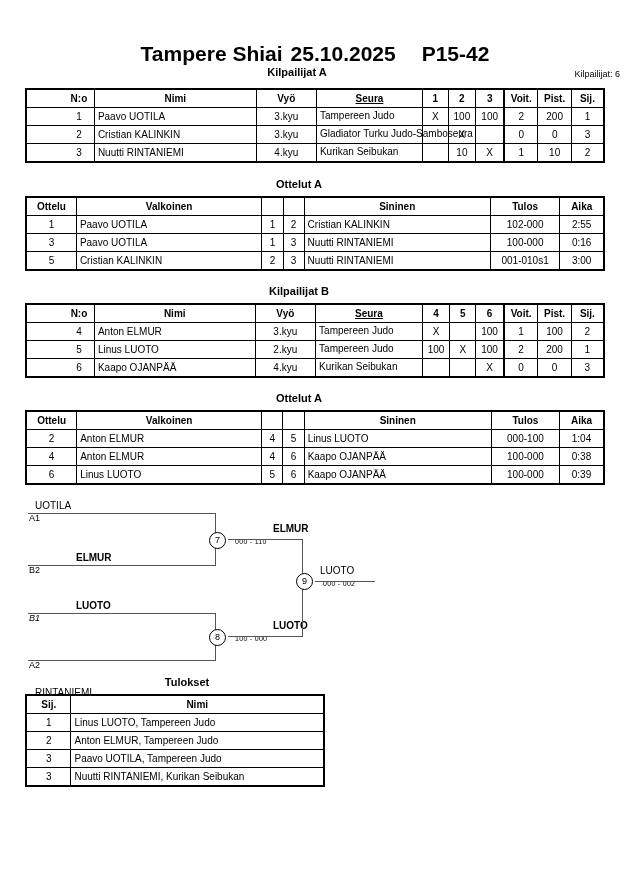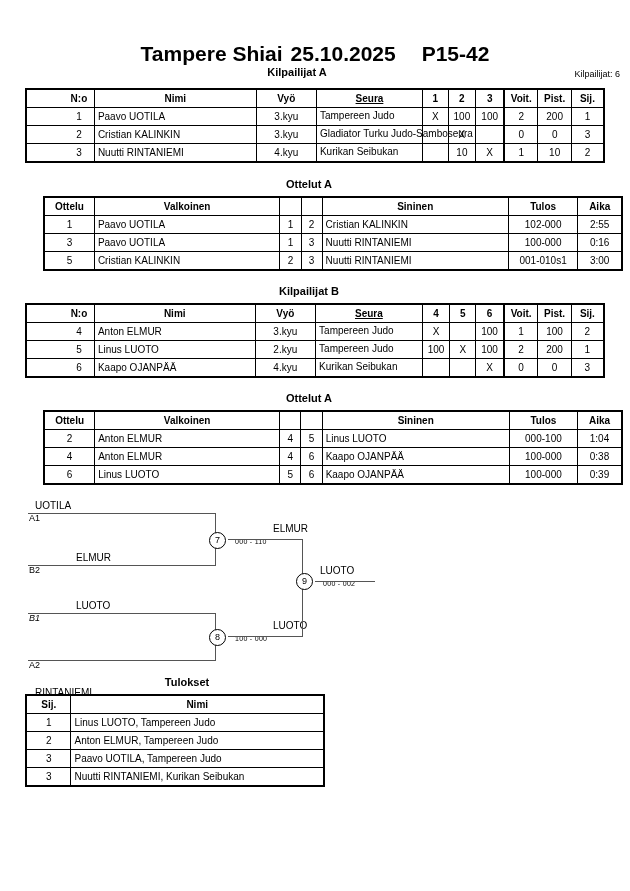--- a/index.html
+++ b/index.html
@@ -38,46 +38,46 @@
     padding:0 3px;
     height:17px;
     font-weight:normal;
     white-space:nowrap;
     overflow:visible;
   }
   .tbl th{font-weight:bold;text-align:center;font-size:10px;}
   .outer{border:2px solid #000;}
   .c{text-align:center;}
   .l{text-align:left;}
-  .b{font-weight:normal;padding-left:41px;}
+  .b{font-weight:bold;padding-left:41px;}
 
   
   .pool{width:580px;}
   .pool .w-no{width:26px;padding-left:40px;}
   .pool .w-name{width:175px;}
   .pool .w-belt{width:62px;}
   .pool .w-club{width:120px;max-width:120px;text-decoration:underline;}
   .pool .w-g{width:22px;}
   .pool .w-res{width:28px;}
   .pool td.club{position:relative;}
   .pool td.club span{position:absolute;left:3px;top:2px;white-space:nowrap;}
   .thick-l{border-left:2px solid #000 !important;}
 
   
-  .matches{width:580px;margin-left:18px;}
+  .matches{width:580px;}
   .matches .w-m{width:46px;}
   .matches .w-white{width:200px;}
   .matches .w-n{width:16px;}
   .matches .w-blue{width:200px;}
   .matches .w-tulos{width:66px;}
   .matches .w-aika{width:40px;}
 
   .sect-title{
     position:absolute;font-size:11px;font-weight:bold;text-align:center;
-    width:580px;left:19px;
+    width:580px;left:9px;
   }
 
   
   .results{width:300px;}
   .results .w-sij{width:40px;}
   .results .w-nimi{width:254px;}
 
   
   .bracket{position:absolute;left:0;top:495px;width:630px;height:180px;}
   .bk-name{

